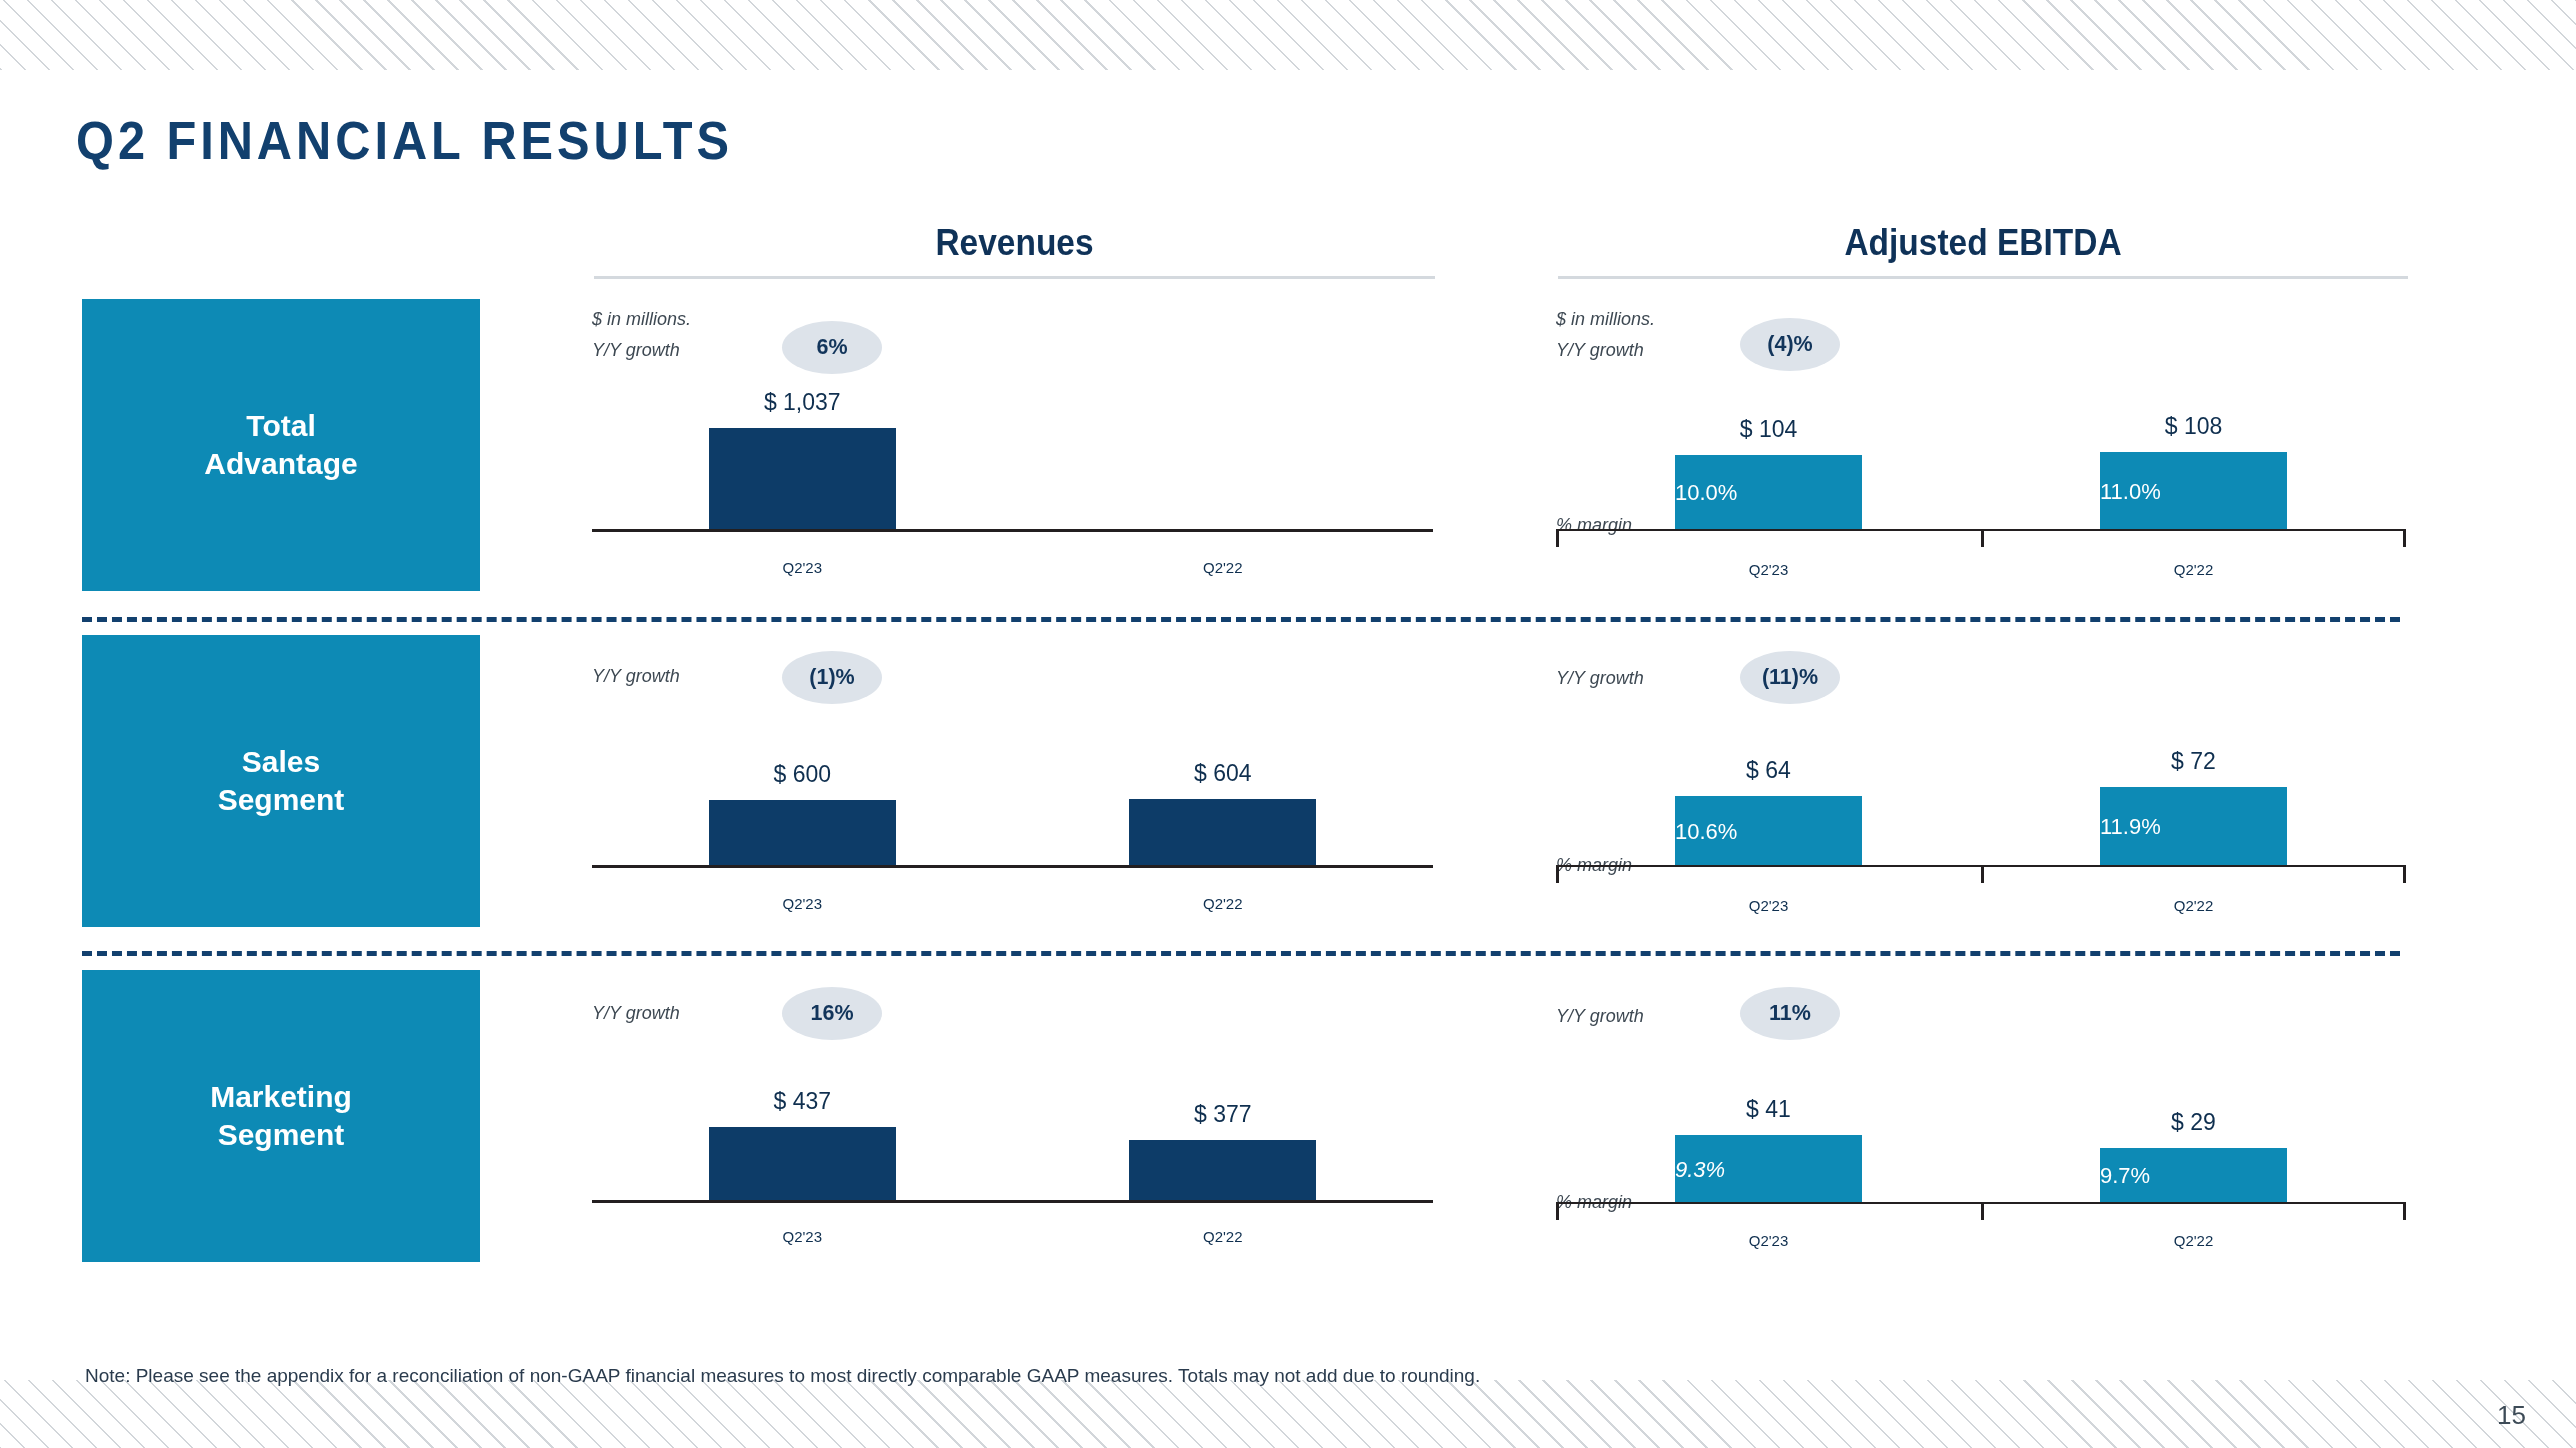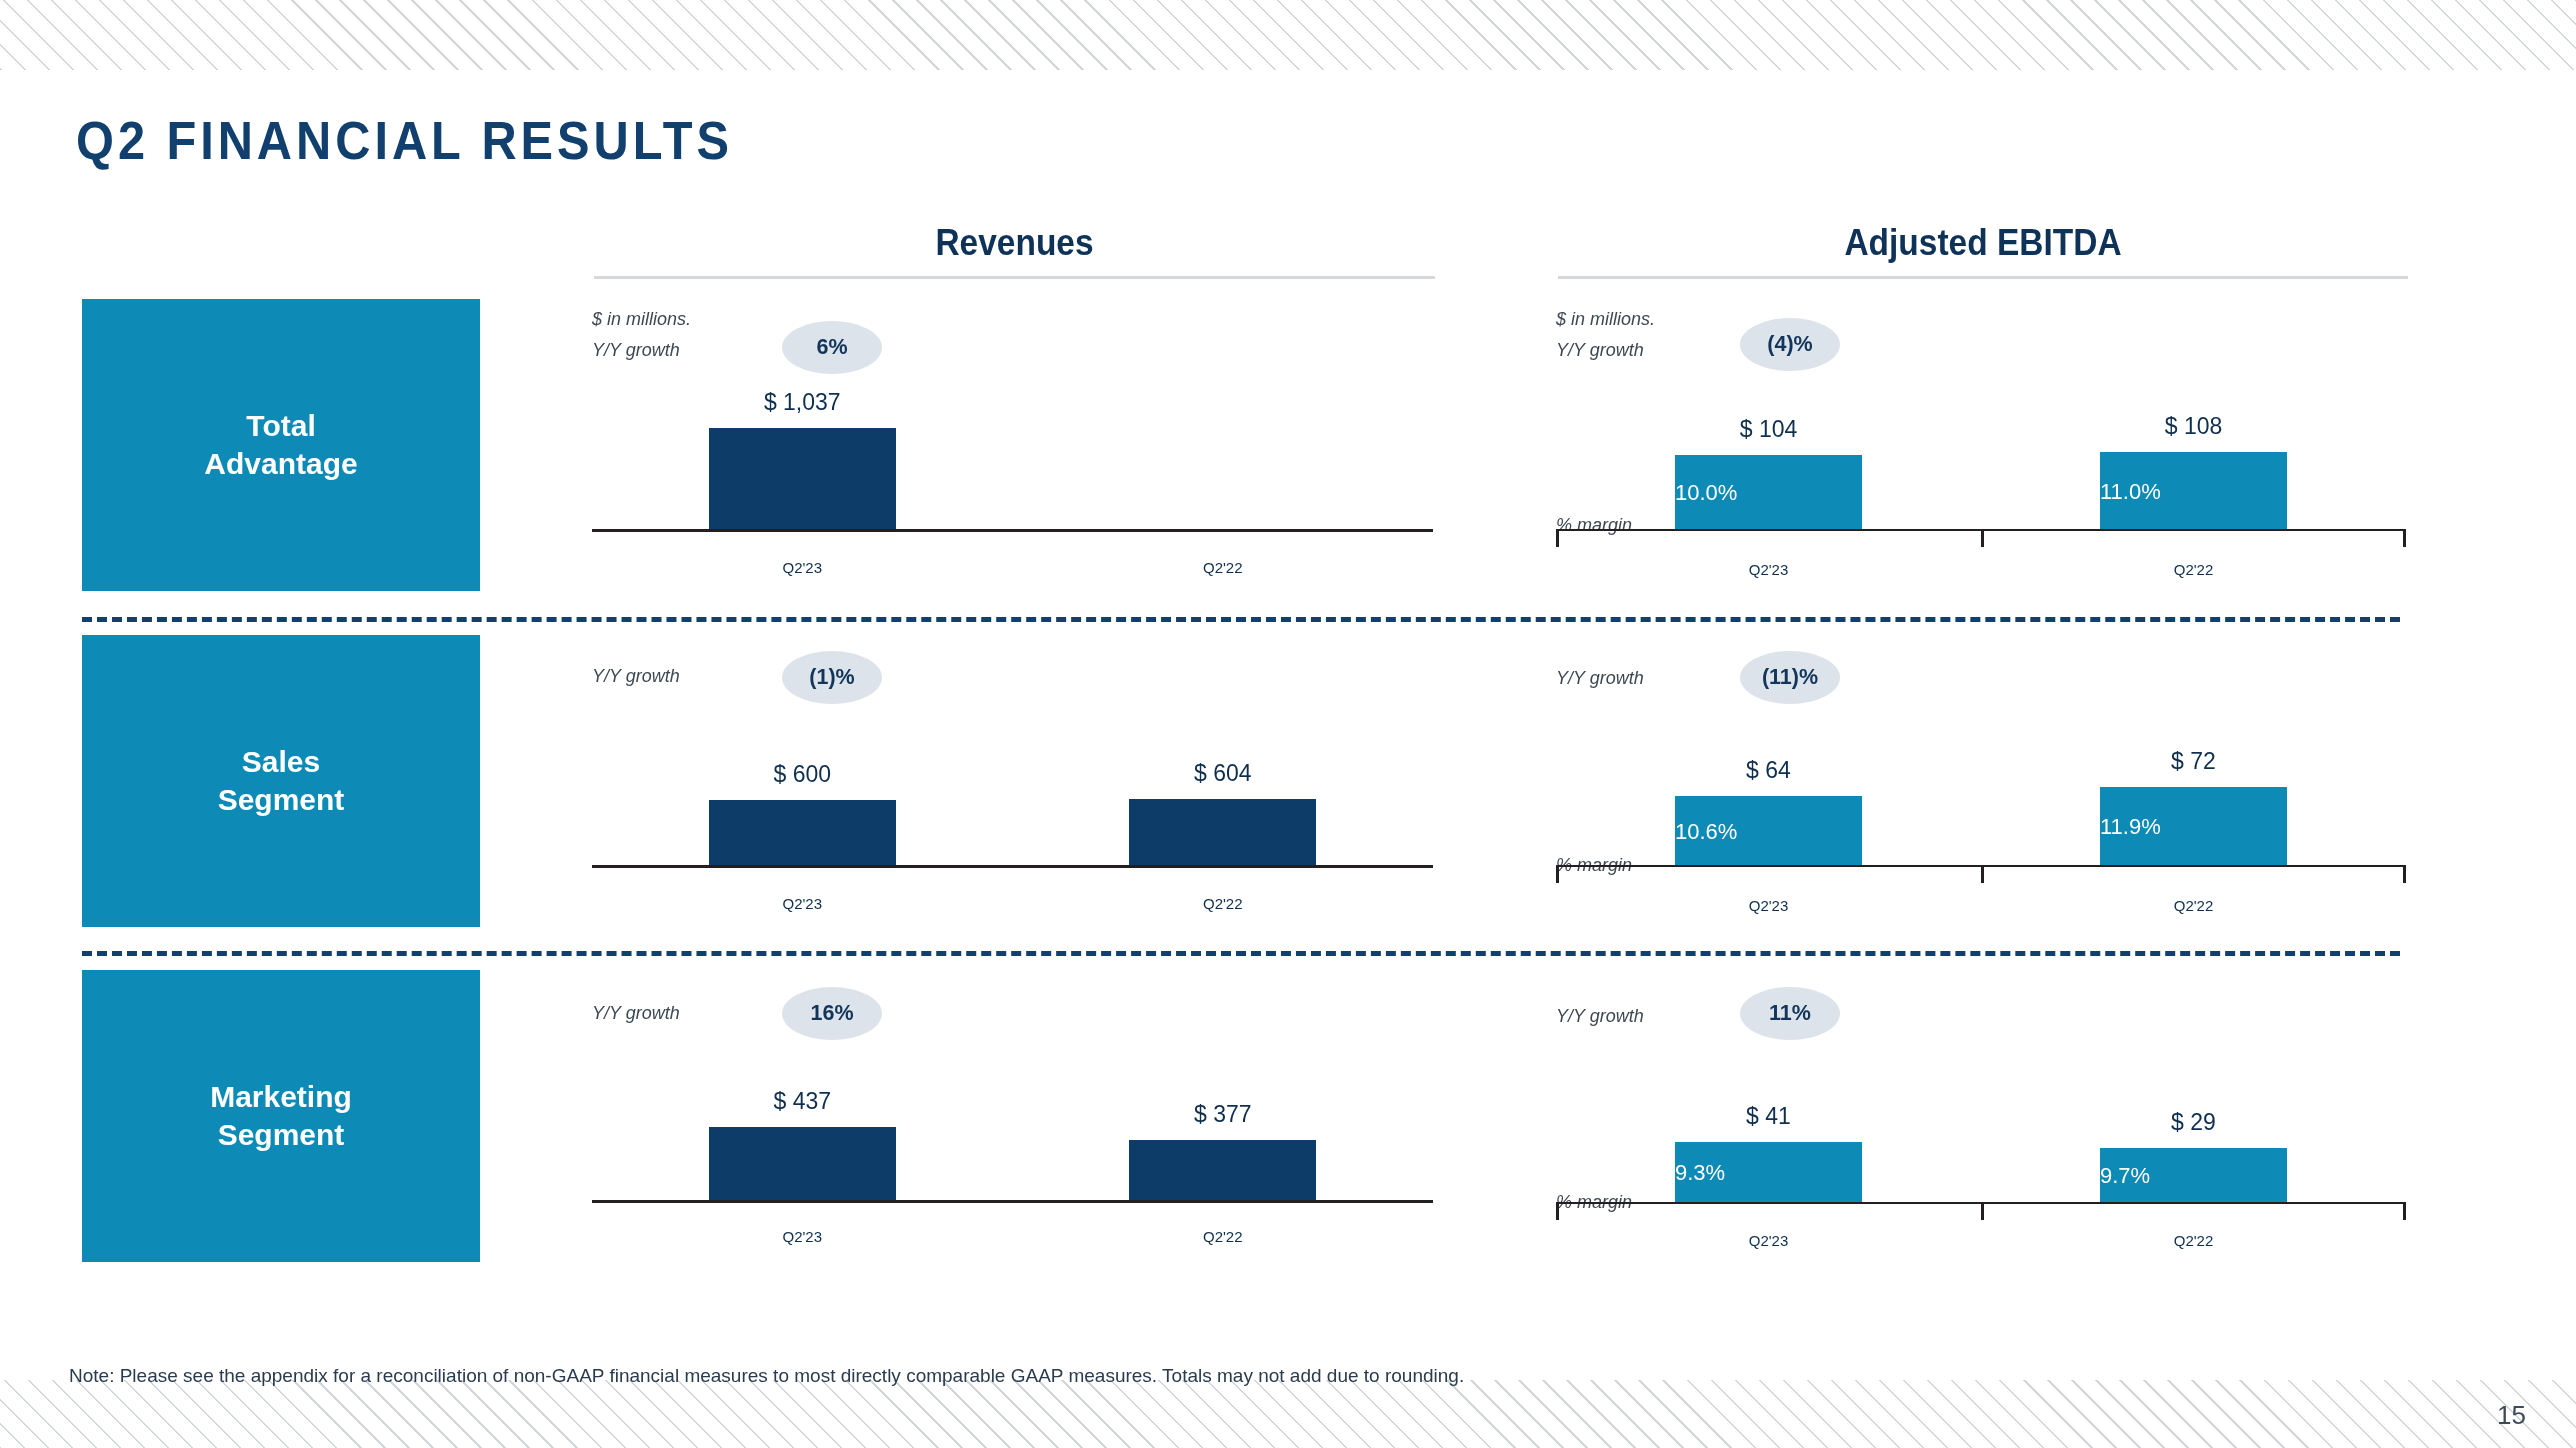--- a/index.html
+++ b/index.html
@@ -113,21 +113,21 @@
     position:absolute;left:0;right:0;text-align:left;
   }
   .x-label{
     position:absolute;font-size:15px;color:#0f2f4f;text-align:center;
     width:50%;white-space:nowrap;margin-top:11px;
   }
   .x-label.left{left:0;}
   .x-label.right{left:50%;}
 
   #footnote{
-    position:absolute;left:69px;top:1365px;
+    position:absolute;left:85px;top:1365px;
     font-size:19px;color:#2a3b4d;white-space:nowrap;
   }
   #page-number{
     position:absolute;right:50px;top:1400px;
     font-size:26px;color:#3d4b57;
   }
 </style>
 </head>
 <body>
 
@@ -279,21 +279,21 @@
 </div>
 
 <div class="chart-panel panel-ebit" id="panel-5" style="top:970px;height:292px;">
   <div class="note-growth" style="top:36px;">Y/Y growth</div>
   <div class="note-margin" style="top:222px;">% margin</div>
   <div class="badge" style="left:184px;top:17px;">11%</div>
 
   <div class="plot" style="top:100px;height:134px;">
     <div class="bar-slot left">
       <div class="bar-value">$ 41</div>
-      <div class="bar teal" style="height:62px;">
+      <div class="bar teal" style="height:69px;font-style:italic;">
         <span class="bar-inner-label">9.3%</span>
       </div>
     </div>
     <div class="bar-slot right">
       <div class="bar-value">$ 29</div>
       <div class="bar teal" style="height:56px;">
         <span class="bar-inner-label">9.7%</span>
       </div>
     </div>
     <div class="axis-bracket" style="top:132px;">

